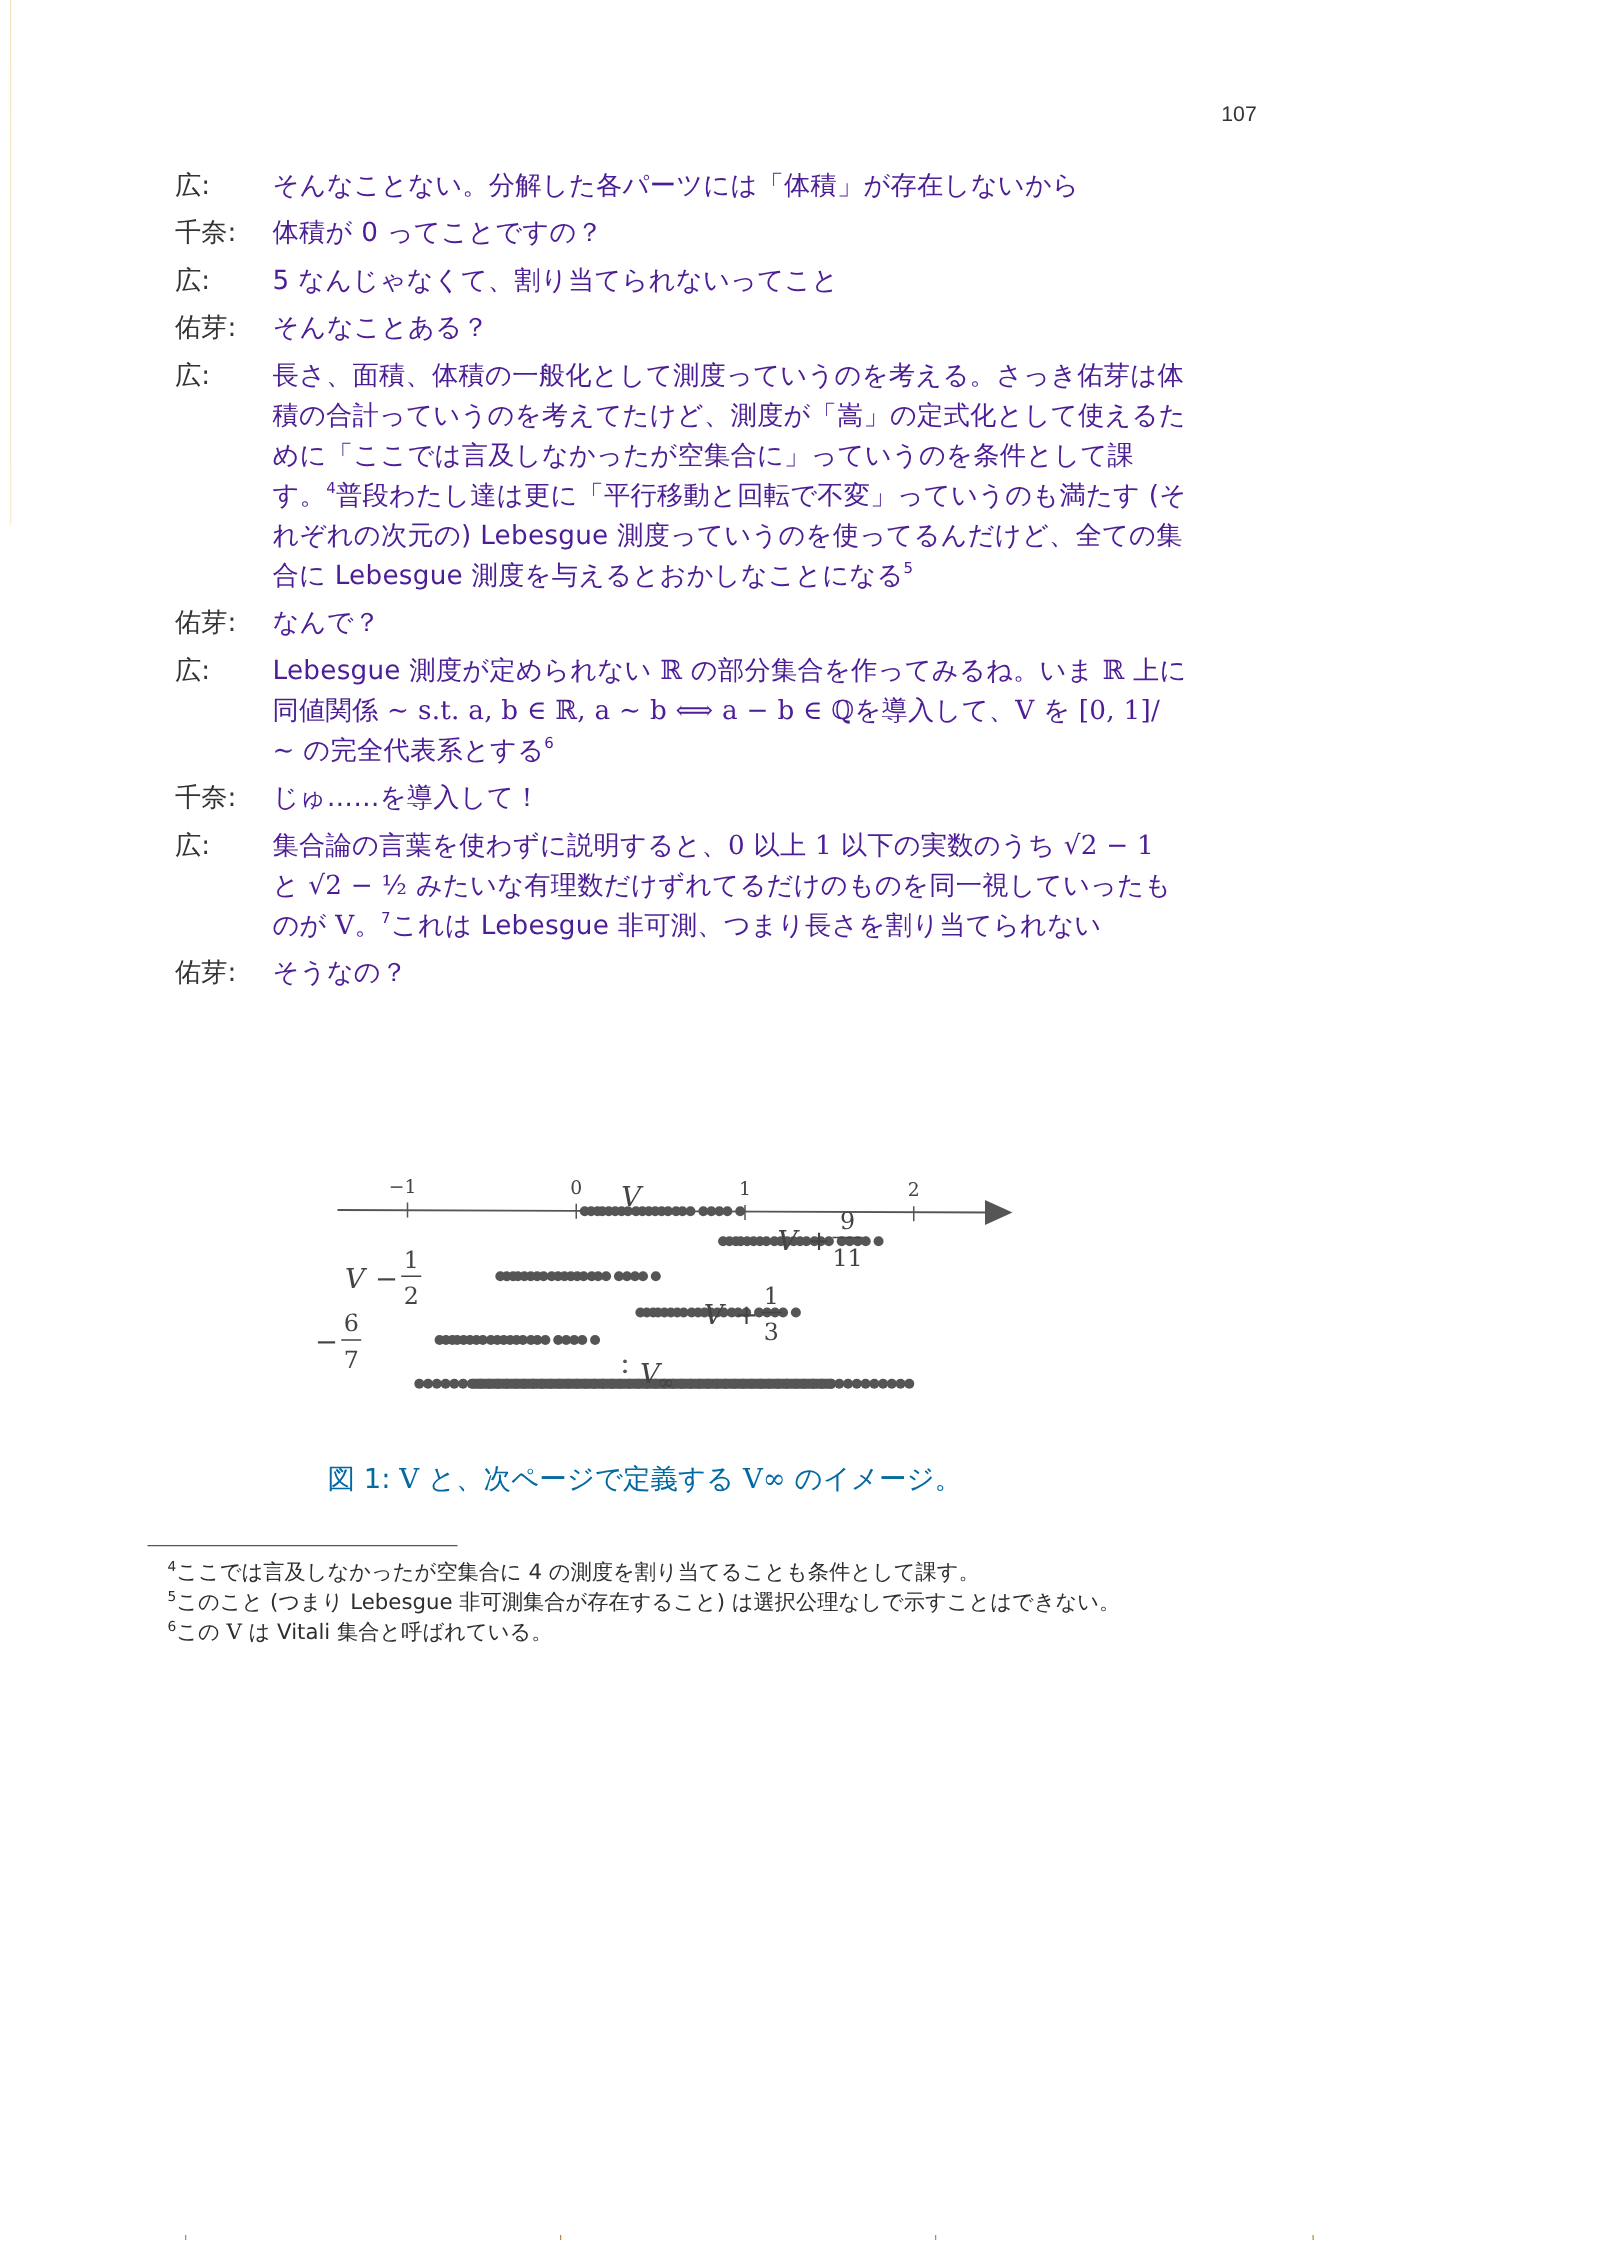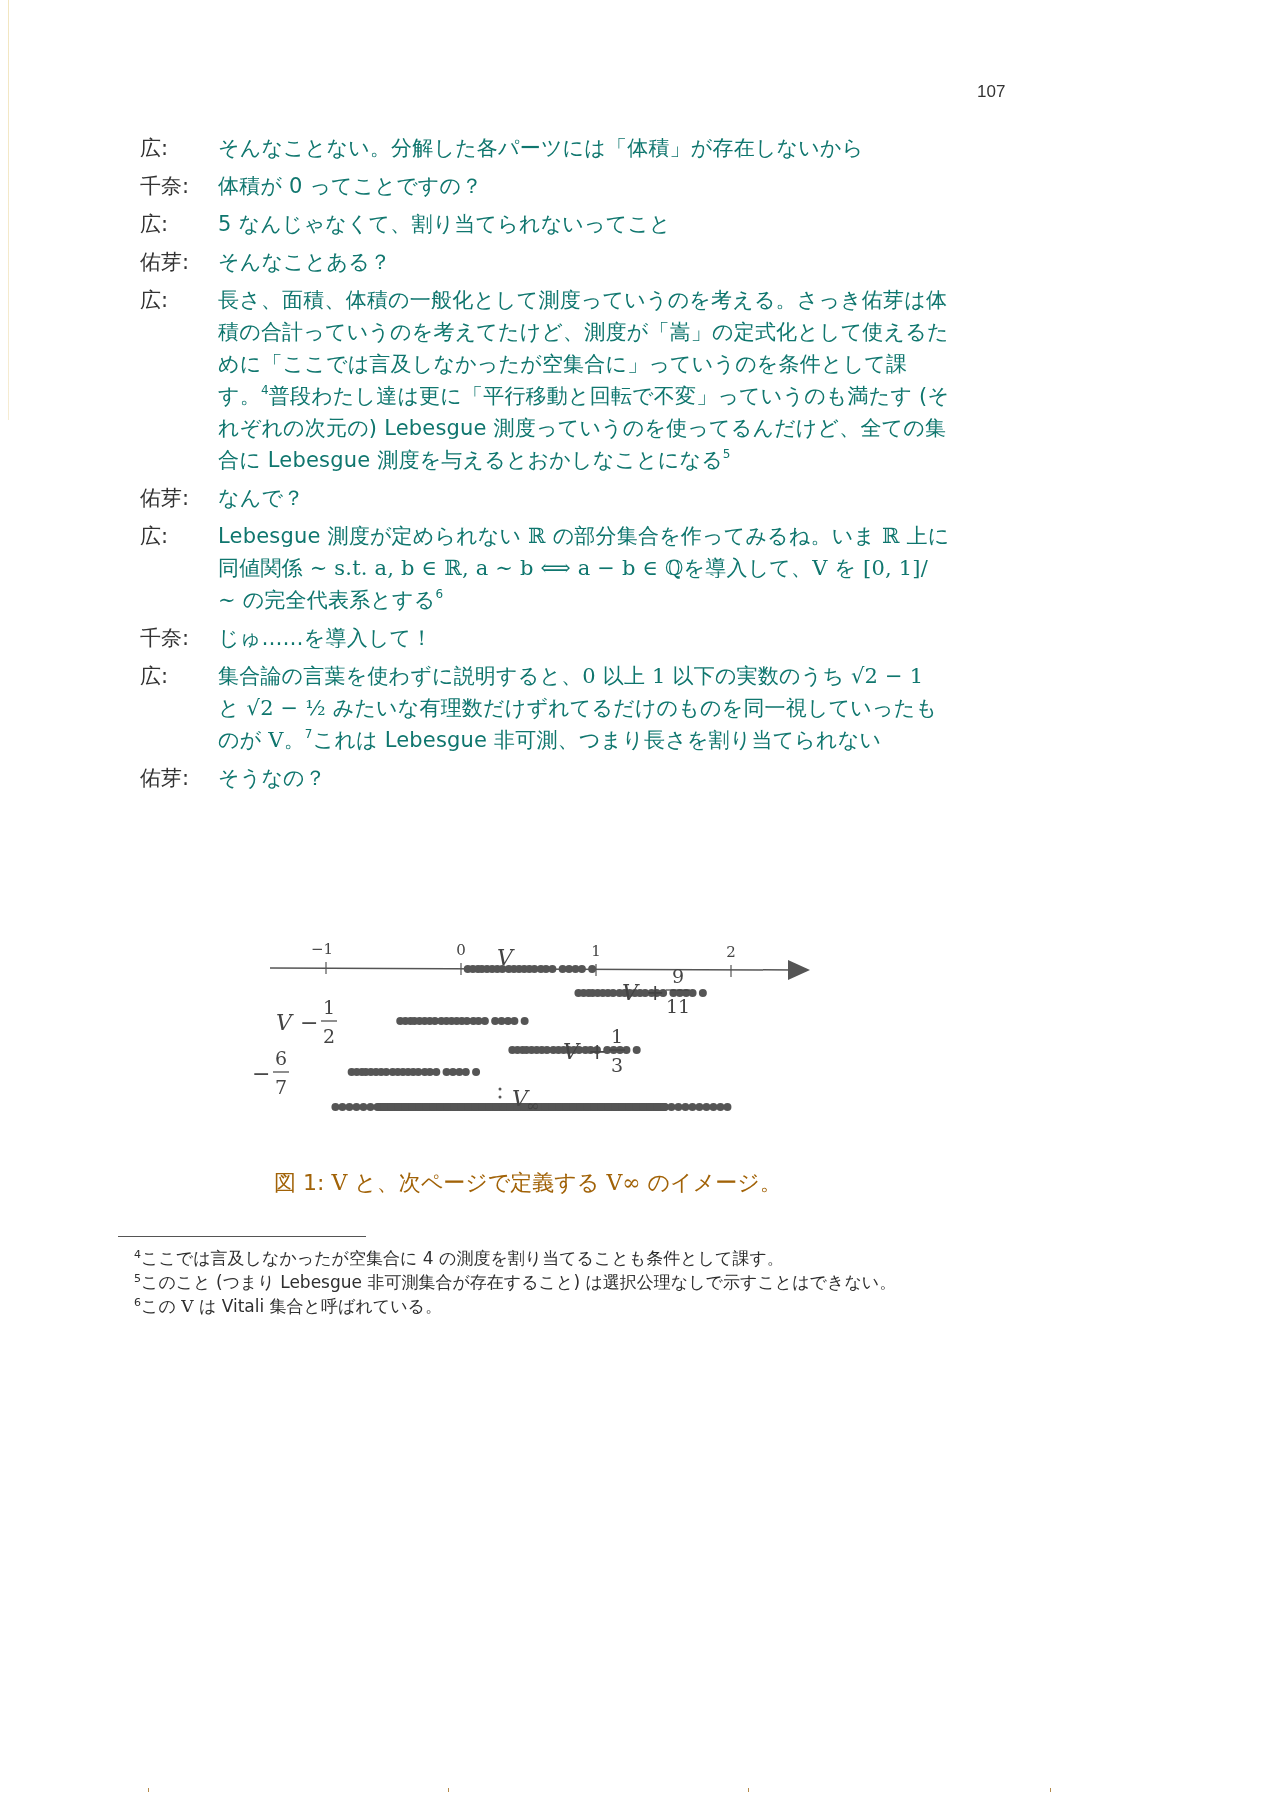--- a/index.html
+++ b/index.html
@@ -16,32 +16,31 @@
       position: absolute; left: 977px; top: 50px; font-size: 17px; color: #333;
       font-family: "Liberation Sans", sans-serif;
       margin-top: 32px;
     }
     .dialog { position: absolute; left: 140px; top: 132px; width: 810px; }
     .turn { display: flex; margin-bottom: 6px; }
     .speaker {
       width: 78px; flex: 0 0 78px; font-size: 21px; line-height: 32px; color: #333;
     }
     .utterance {
-      flex: 1; font-size: 21px; line-height: 32px; color: #0f766e;
+      flex: 1; font-size: 21px; line-height: 32px; color: #4c1d95;
       letter-spacing: 0.2px;
     }
     .m { font-family: "DejaVu Serif", "Liberation Serif", serif; }
     .mr { font-family: "DejaVu Serif", "Liberation Serif", serif; }
     sup.fn { font-size: 12px; vertical-align: 9px; line-height: 0; }
     .figure { position: absolute; left: 250px; top: 925px; width: 580px; height: 200px; }
     .figure svg { position: absolute; left: 0; top: 0; }
     .caption {
-      position: absolute; left: 262px; top: 1168px; font-size: 22px; color: #a16207;
+      position: absolute; left: 262px; top: 1168px; font-size: 22px; color: #0369a1;
       white-space: nowrap;
-      margin-left: 12px;
     }
     .footnote-rule {
       position: absolute; left: 118px; top: 1236px; width: 248px; height: 1px; background: #555;
     }
     .footnotes { position: absolute; left: 118px; top: 1246px; width: 832px; }
     .footnote { font-size: 17px; line-height: 24px; text-indent: 16px; color: #2e2e2e; }
     .footnote sup { font-size: 11px; vertical-align: 6px; line-height: 0; }
     .bottom-mark { position: absolute; top: 1788px; width: 1px; height: 4px; background: #b58a4a; }
   </style>
 </head>

